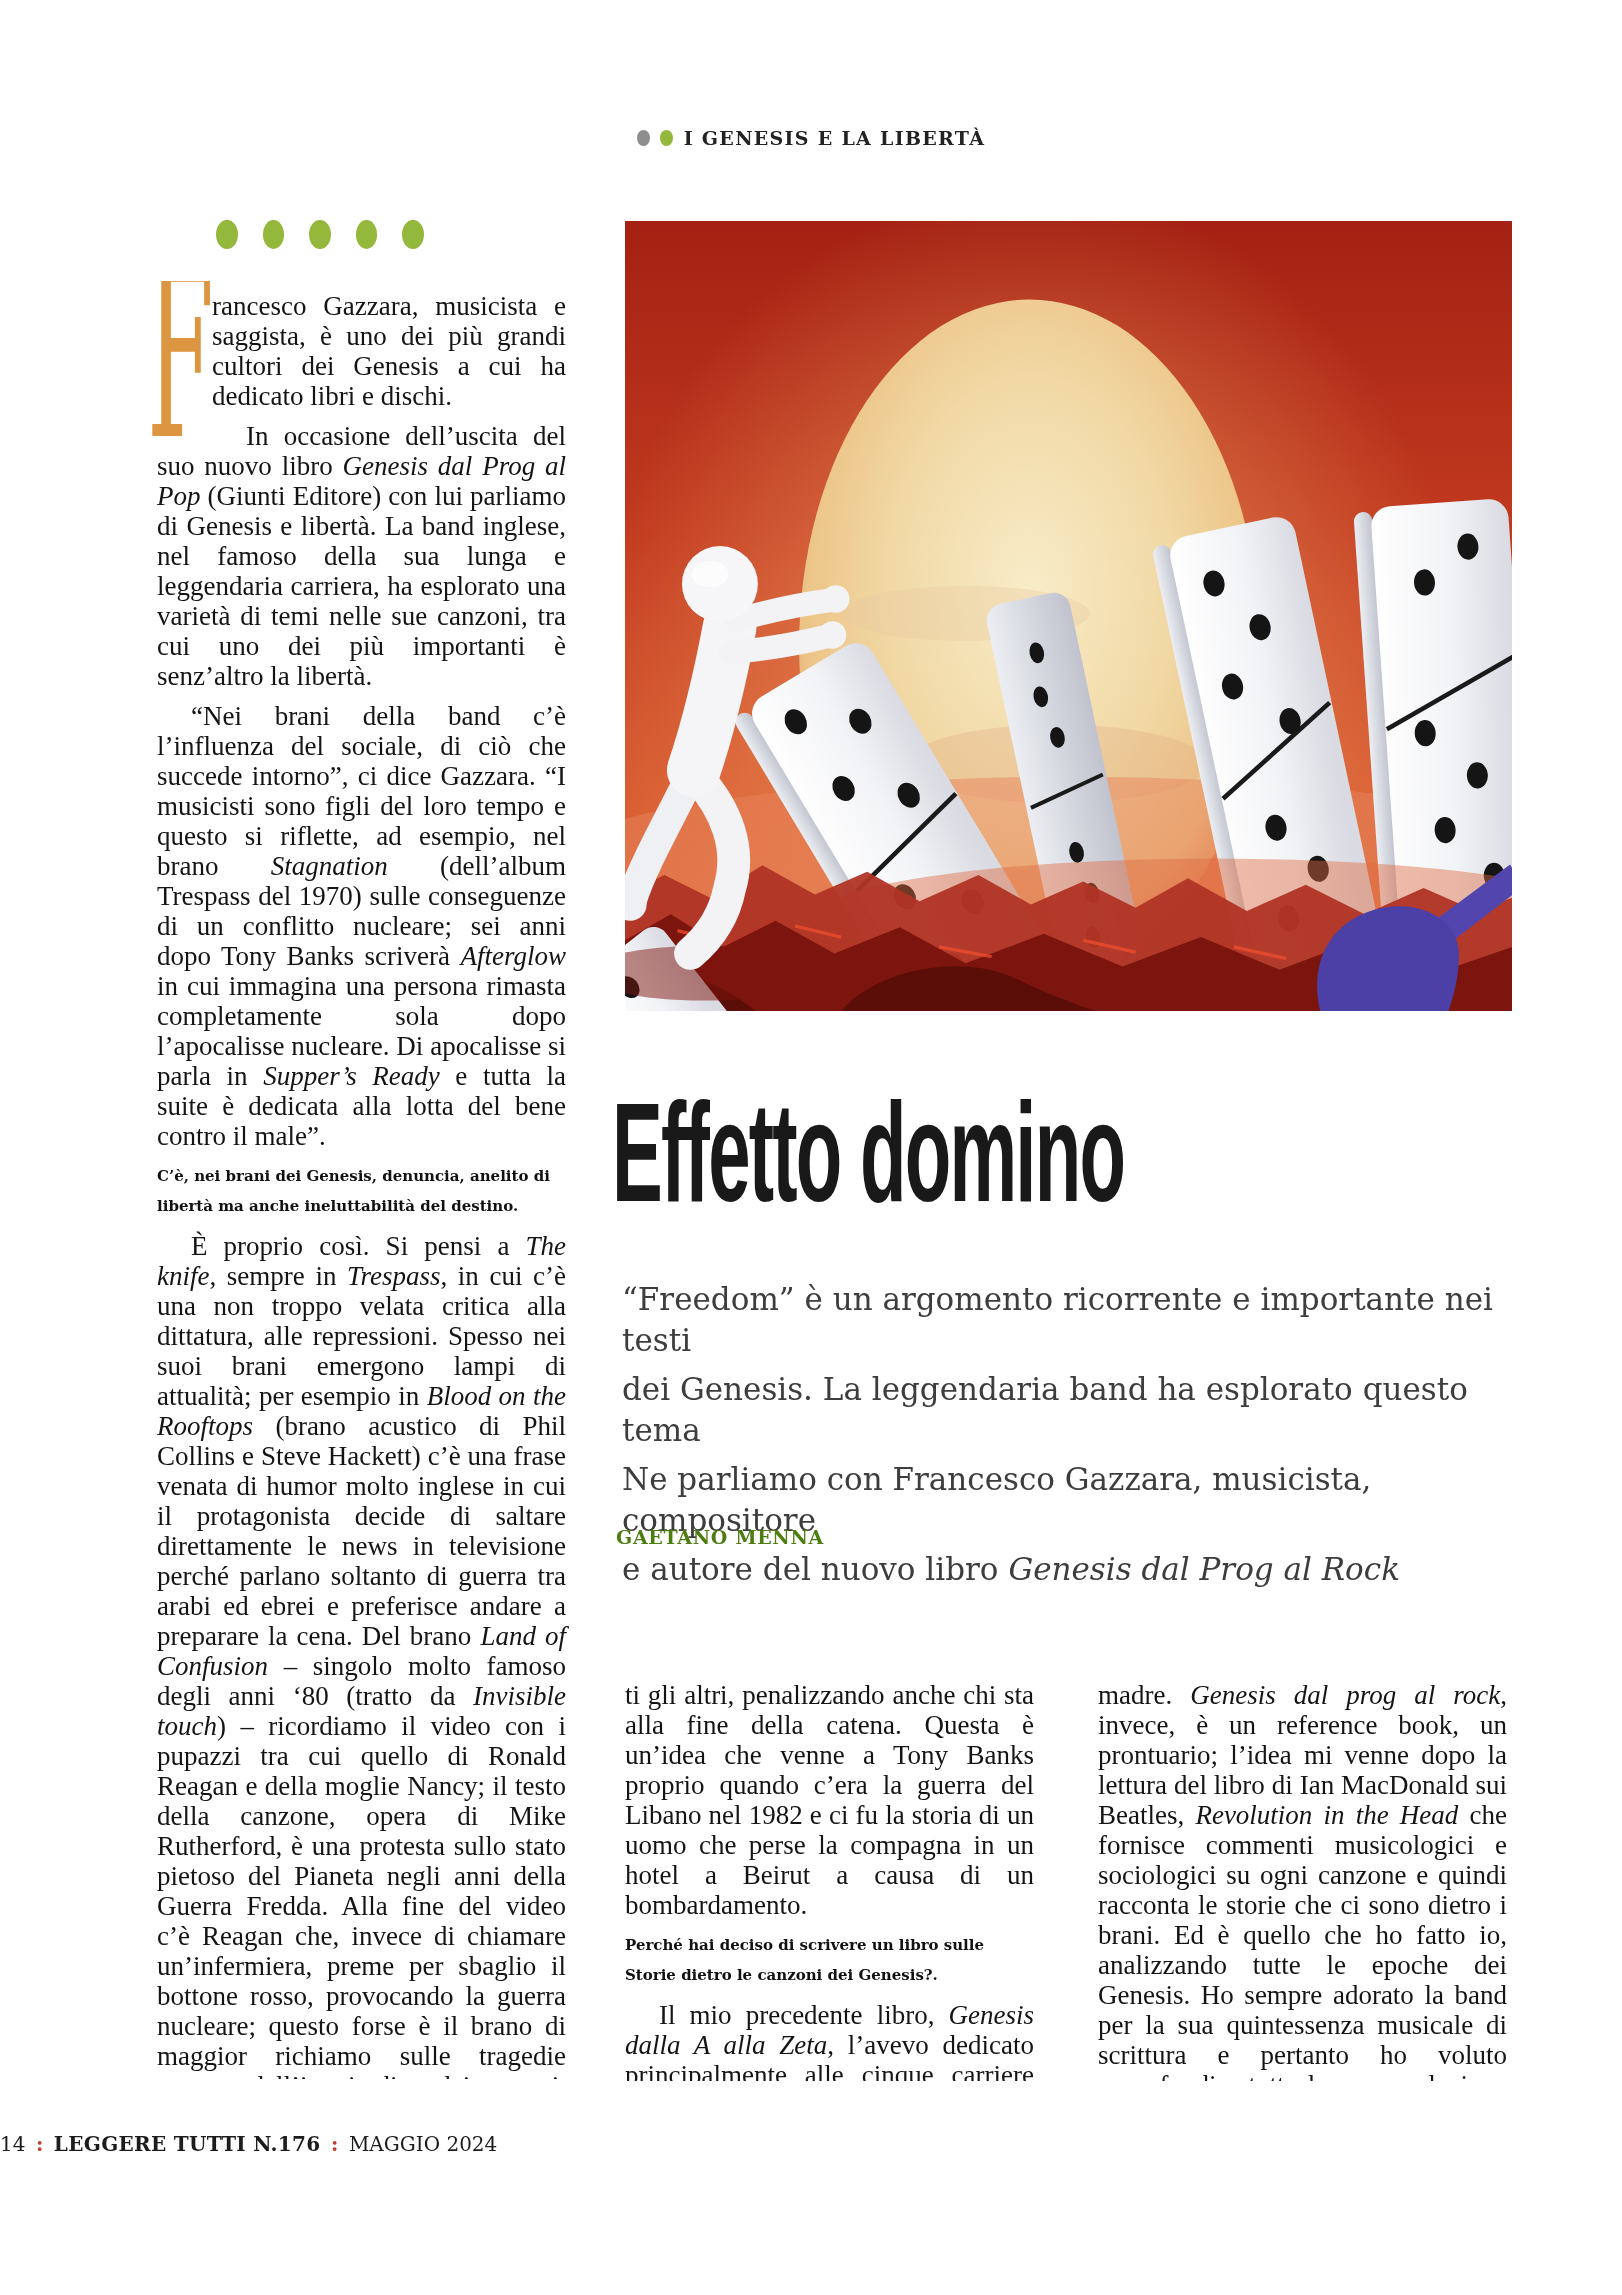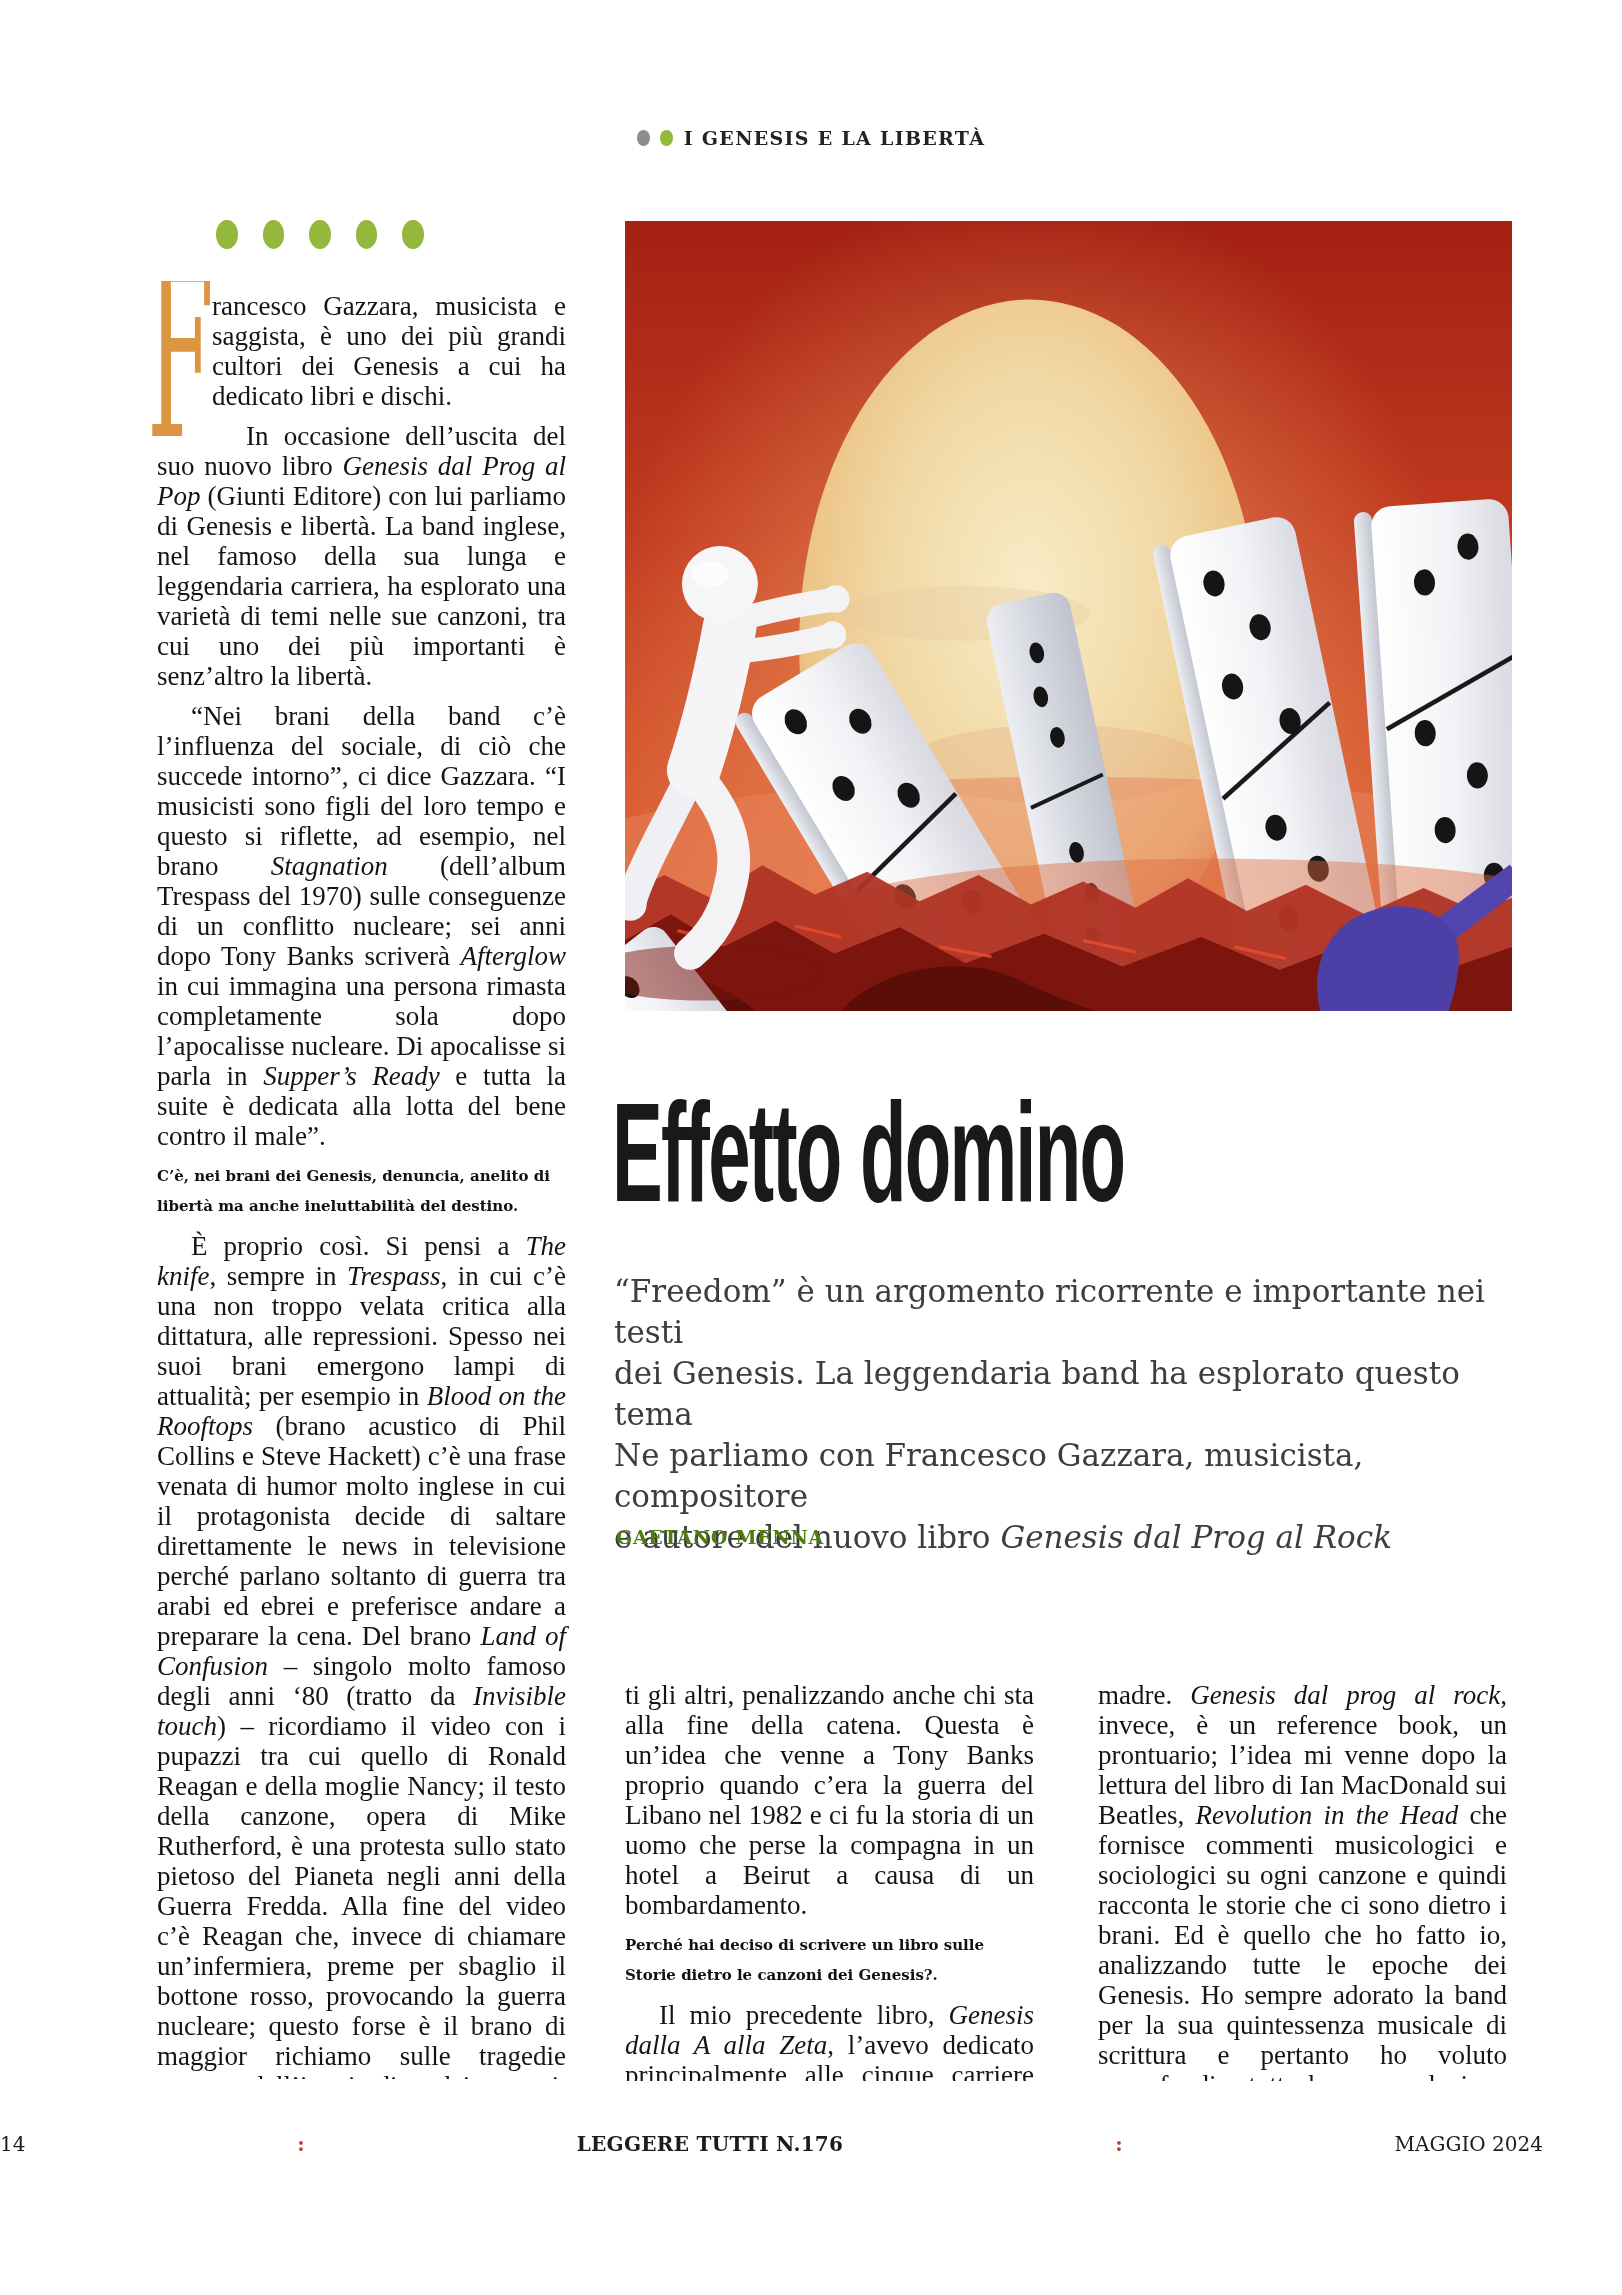--- a/index.html
+++ b/index.html
@@ -39,27 +39,27 @@
 
   
   .headline{position:absolute;left:612px;top:1082px;margin:0;white-space:nowrap;
             font-family:"Liberation Sans",sans-serif;font-weight:bold;font-size:141px;
             line-height:141px;letter-spacing:-3.3px;color:#191919;
             transform:scaleX(0.54);transform-origin:0 0;}
 
   
   .standfirst{position:absolute;left:614px;top:1271px;width:916px;
               font-family:"DejaVu Serif",serif;font-size:31px;line-height:41px;color:#3d3d3d;}
-  .standfirst p{margin:0;}
+  .standfirst p{margin:8px;}
 
   .author{position:absolute;left:616px;top:1526px;font-family:"DejaVu Serif",serif;
           font-weight:bold;font-size:19px;letter-spacing:0.7px;color:#4d7c0f;}
 
   
-  .footer{position:absolute;left:0;right:79px;top:2132px;display:flex;justify-content:space-between;
+  .footer{position:absolute;left:0;right:79px;top:2132px;display:flex;justify-content:flex-start;
           align-items:baseline;gap:10.5px;font-family:"DejaVu Serif",serif;font-size:20px;color:#1c1c1c;}
   .footer .sep{color:#c43e2e;font-weight:bold;}
   .footer .mag{font-weight:bold;letter-spacing:0.3px;}
 </style>
 </head>
 <body>
 
 <div class="page">
 
   <div class="kicker">

